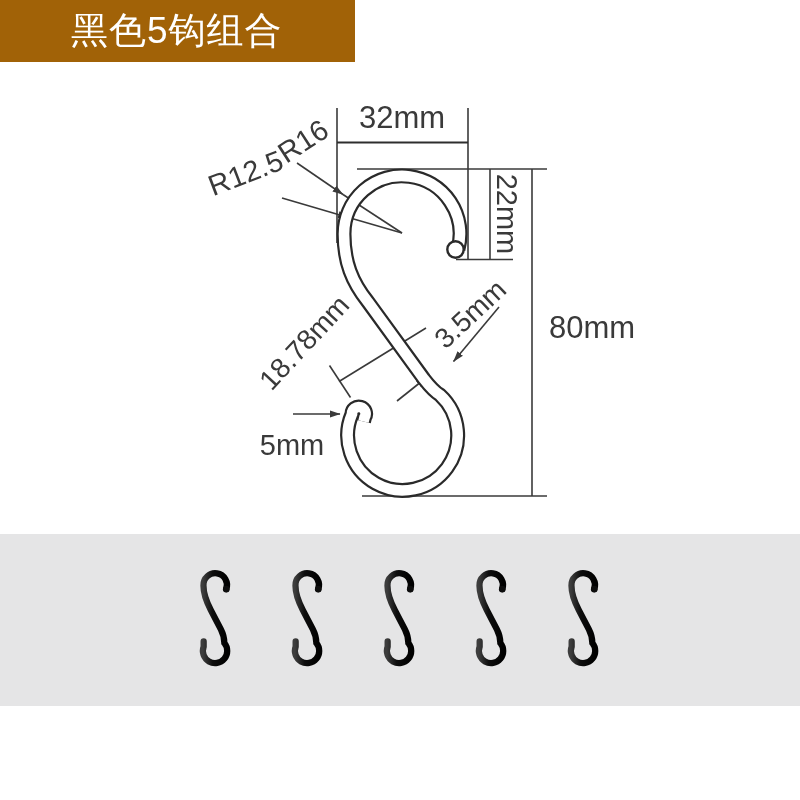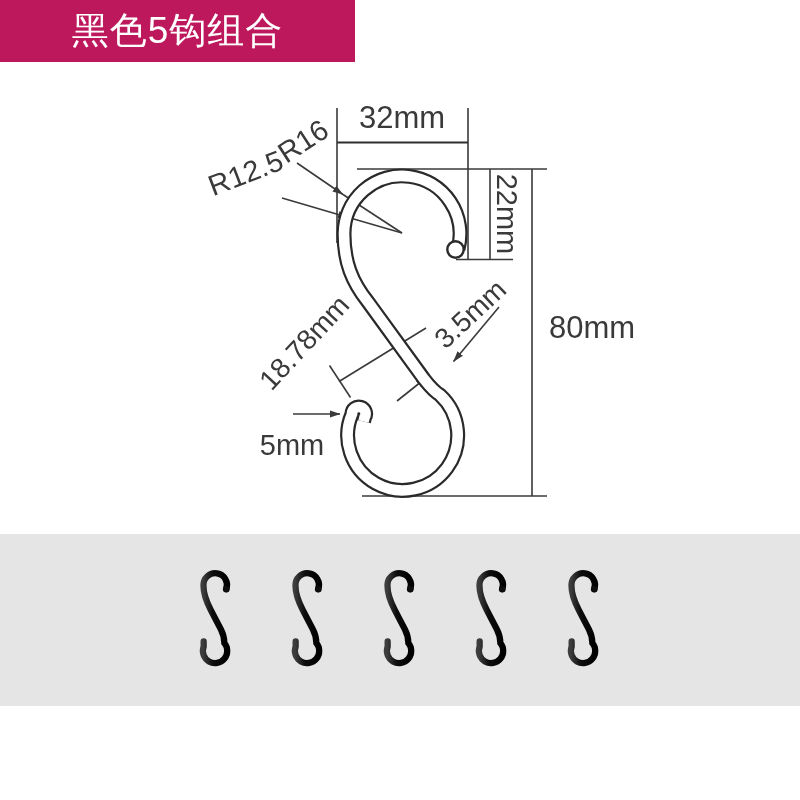--- a/index.html
+++ b/index.html
@@ -3,22 +3,22 @@
 <meta charset="utf-8">
 <style>
   html,body{margin:0;padding:0;}
   body{
     width:800px;height:800px;position:relative;background:#ffffff;
     font-family:"Liberation Sans","DejaVu Sans",sans-serif;overflow:hidden;
   }
   
   .badge{
     position:absolute;left:0;top:0;width:355px;height:62px;
-    background:#be185d;color:#ffffff;font-size:37px;line-height:62px;
-    box-sizing:border-box;letter-spacing:1px;white-space:nowrap;text-align:center;
+    background:#a16207;color:#ffffff;font-size:37px;line-height:62px;
+    padding-left:71px;box-sizing:border-box;letter-spacing:1px;white-space:nowrap;
   }
   
   .diagram{position:absolute;left:0;top:62px;width:800px;height:472px;}
   .dimline{stroke:#3a3a3a;stroke-width:1.6;fill:none;}
   .dimline-thick{stroke:#2e2e2e;stroke-width:2.2;fill:none;}
   .dimtext{fill:#3a3a3a;font-family:"Liberation Sans","DejaVu Sans",sans-serif;}
   .wire-outer{stroke:#2a2a2a;stroke-width:15;fill:none;}
   .wire-inner{stroke:#ffffff;stroke-width:10.6;fill:none;}
   
   .band{

